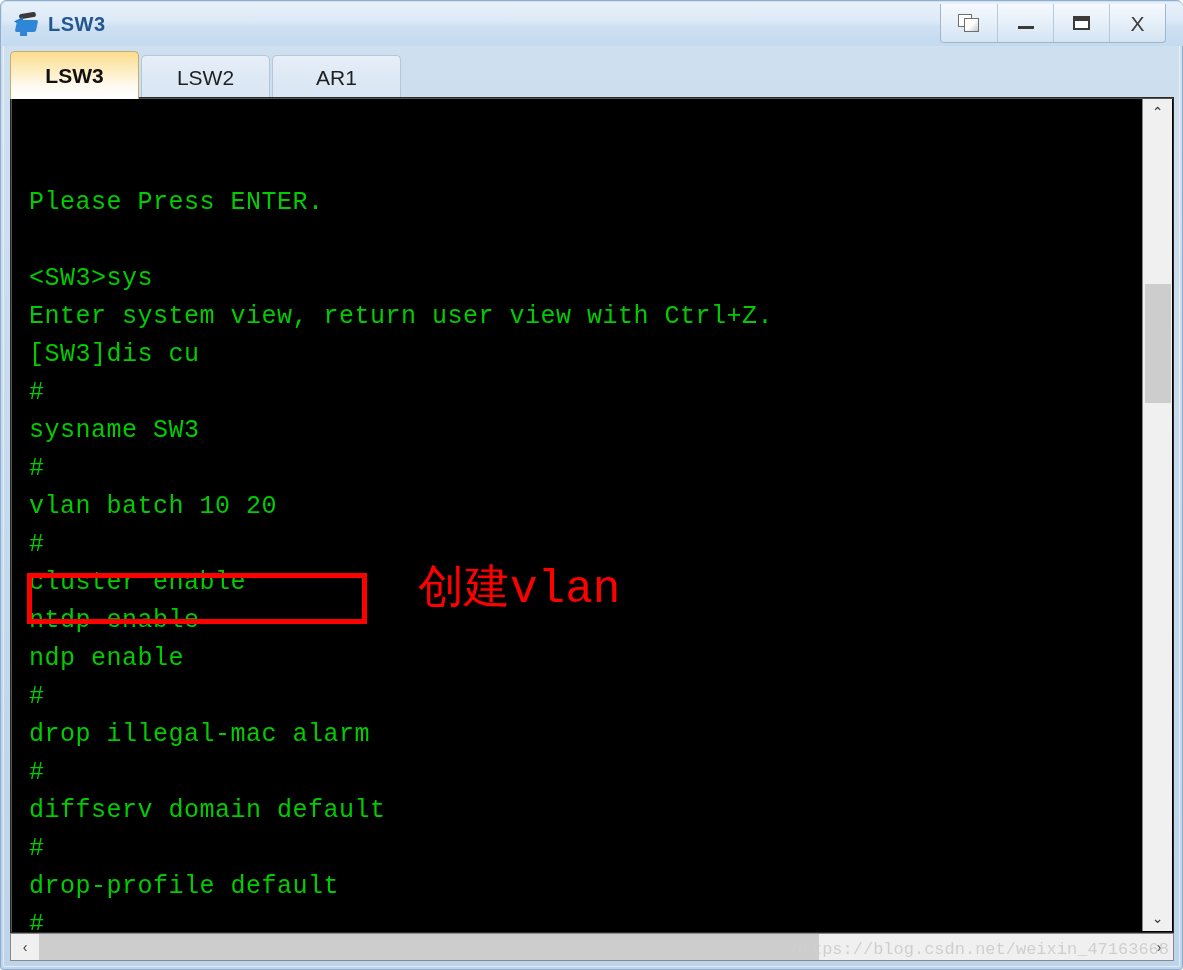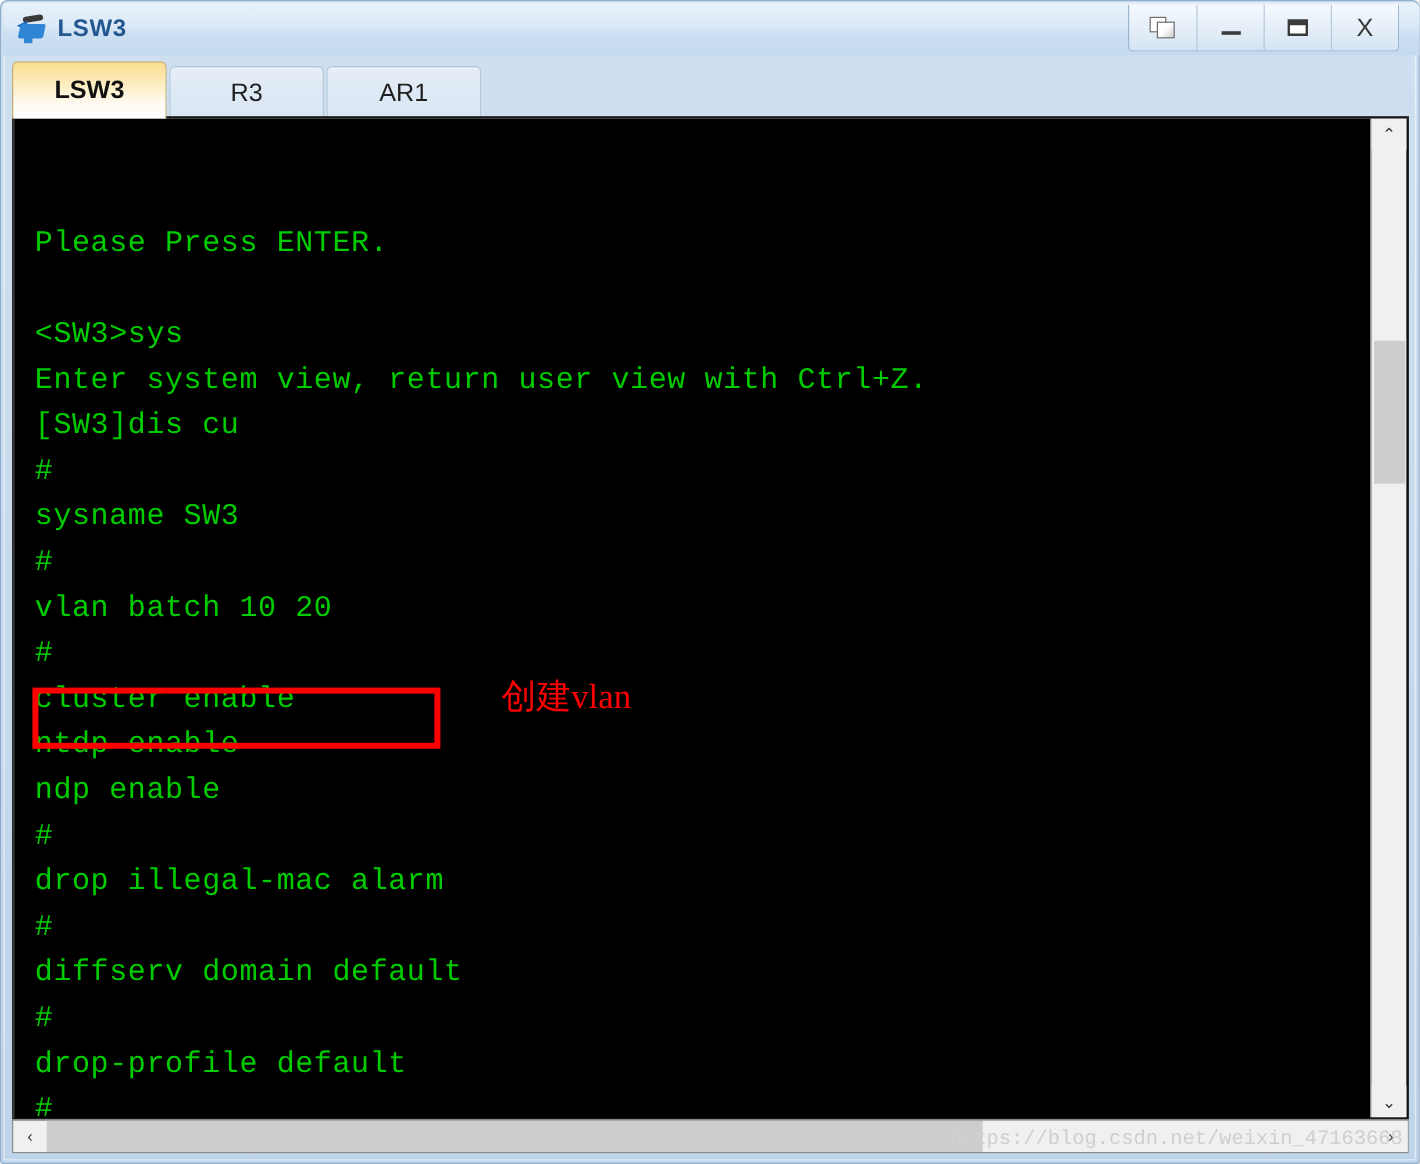--- a/index.html
+++ b/index.html
@@ -183,22 +183,22 @@
     width: 340px;
     height: 51px;
     border: 5px solid #ff0000;
     box-sizing: border-box;
     pointer-events: none;
   }
   .vlan-note {
     position: absolute;
     left: 403px;
     top: 467px;
-    font-family: Liberation Serif, serif;
-    font-size: 29px;
+    font-family: Liberation Mono, monospace;
+    font-size: 46px;
     color: #ff0000;
     line-height: 1;
     white-space: pre;
   }
 
   
   .vscroll {
     position: absolute;
     right: 1px; top: 1px;
     width: 30px;
@@ -328,21 +328,21 @@
         <div class="ico-close">X</div>
       </div>
     </div>
   </div>
 
   <div class="tabstrip">
     <div class="tab active">
       <span>LSW3</span>
     </div>
     <div class="tab">
-      <span>R3</span>
+      <span>LSW2</span>
     </div>
     <div class="tab">
       <span>AR1</span>
     </div>
   </div>
 
   <div class="term-outer">
     <div class="term-screen">
       <div class="term-text"><div class="term-line"></div><div class="term-line"></div><div class="term-line">Please Press ENTER.</div><div class="term-line"></div><div class="term-line">&lt;SW3&gt;sys</div><div class="term-line">Enter system view, return user view with Ctrl+Z.</div><div class="term-line">[SW3]dis cu</div><div class="term-line">#</div><div class="term-line">sysname SW3</div><div class="term-line">#</div><div class="term-line">vlan batch 10 20</div><div class="term-line">#</div><div class="term-line">cluster enable</div><div class="term-line">ntdp enable</div><div class="term-line">ndp enable</div><div class="term-line">#</div><div class="term-line">drop illegal-mac alarm</div><div class="term-line">#</div><div class="term-line">diffserv domain default</div><div class="term-line">#</div><div class="term-line">drop-profile default</div><div class="term-line">#</div></div>
       <div class="vlan-box"></div>

